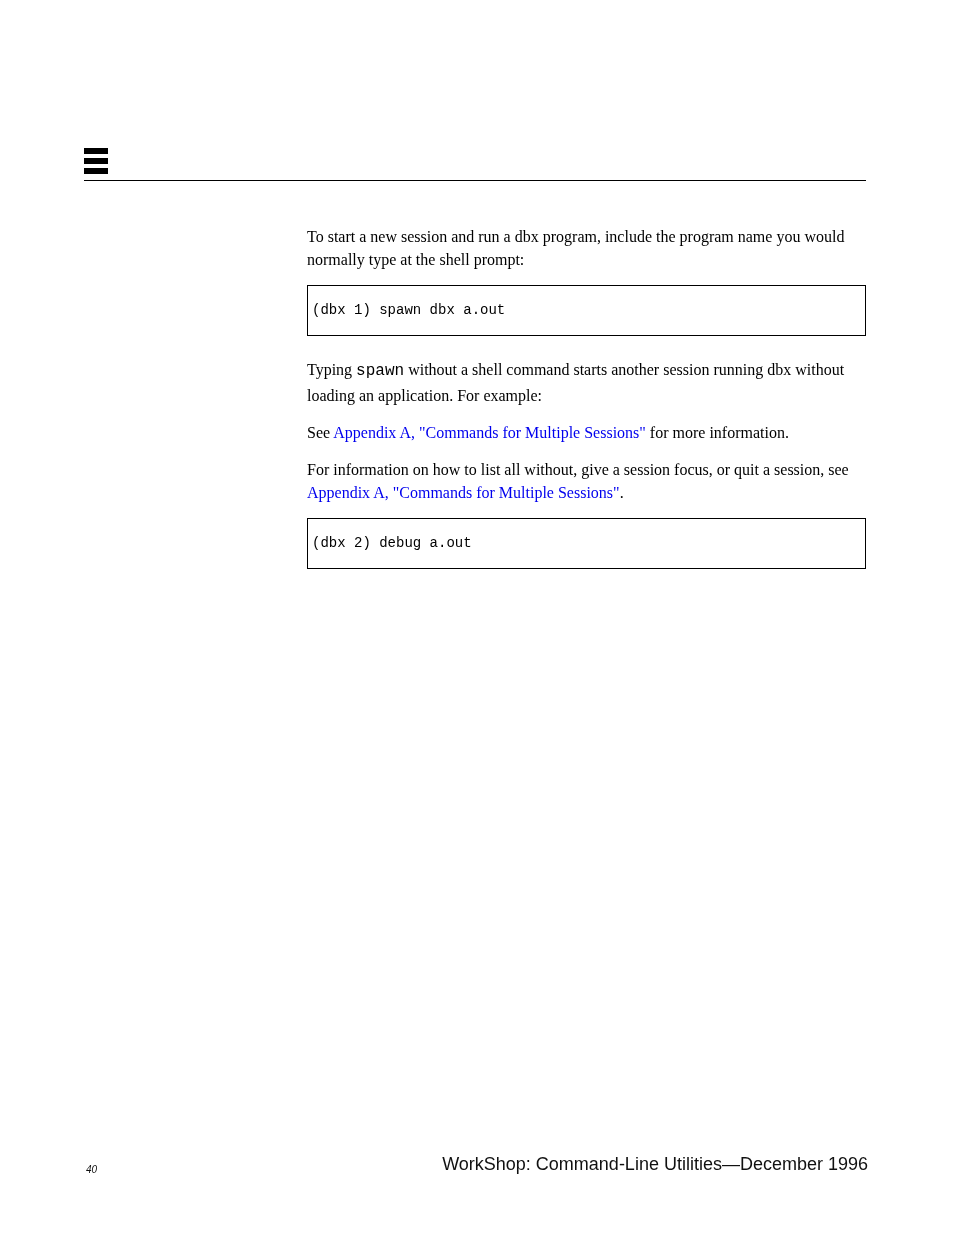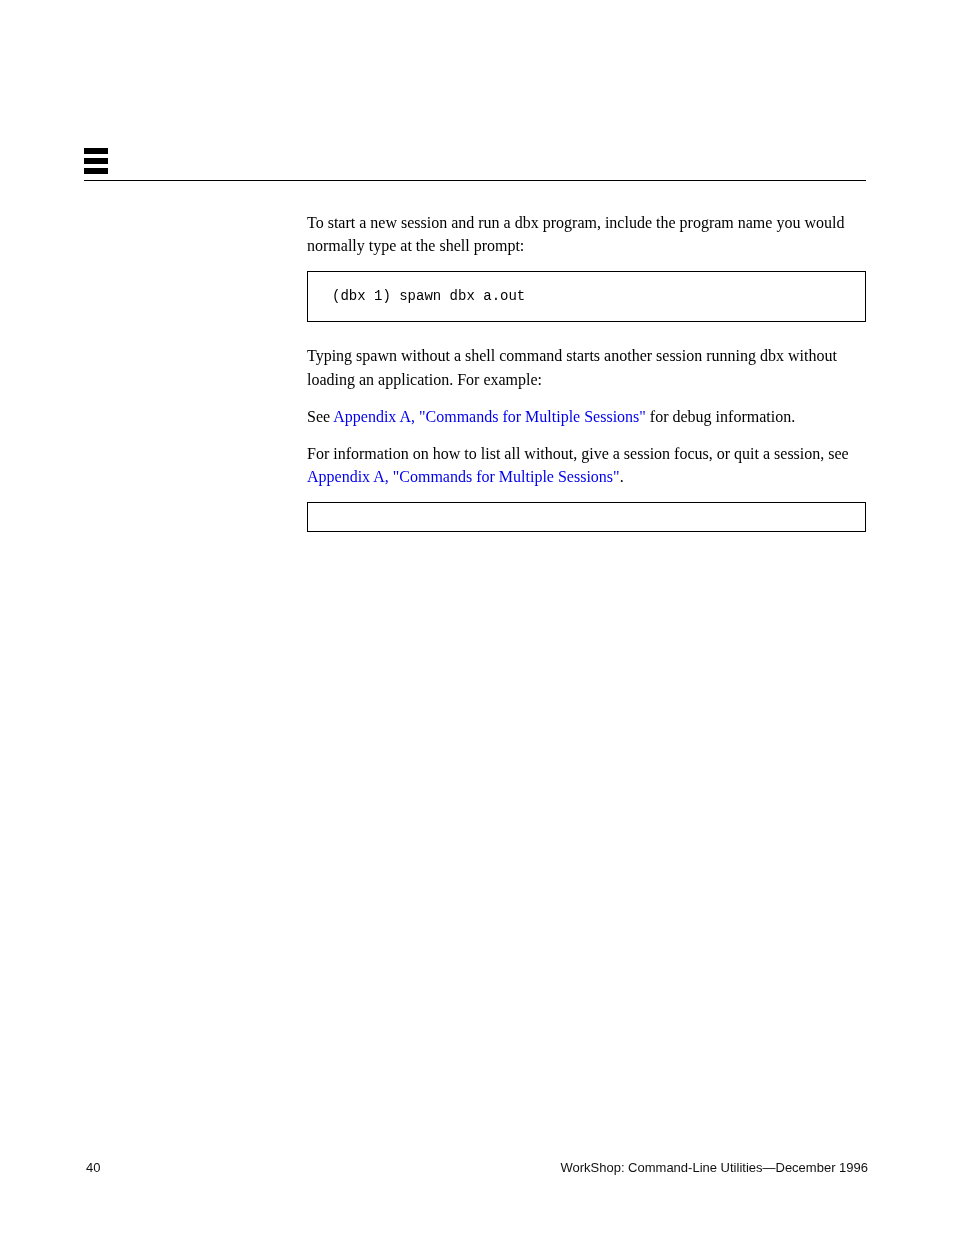--- a/index.html
+++ b/index.html
@@ -29,54 +29,55 @@
     position: absolute;
     left: 84px;
     top: 180px;
     width: 782px;
     height: 0;
     border-top: 1px solid #000;
   }
   .content {
     position: absolute;
     left: 307px;
-    top: 211px;
+    top: 225px;
     width: 559px;
     font-size: 16px;
     line-height: 1.45;
   }
   .content p {
     margin: 0 0 14px 0;
   }
   .codebox {
     border: 1px solid #000;
     background: #fff;
-    padding: 14px 24px;
+    padding: 14px 4px;
     font-family: "Courier New", Courier, monospace;
     font-size: 14px;
     line-height: 1.5;
     margin: 6px 0 22px 0;
   }
   a.xref {
     color: #0000EE;
     text-decoration: none;
   }
   .footer-left {
     position: absolute;
     left: 86px;
     bottom: 60px;
-    font-size: 13px;
+    font-size: 10px;
     color: #111;
     font-family: Arial, Helvetica, sans-serif;
+    font-style: italic;
   }
   .footer-right {
     position: absolute;
     right: 86px;
     bottom: 60px;
-    font-size: 13px;
+    font-size: 18px;
     color: #111;
     font-family: Arial, Helvetica, sans-serif;
   }
 </style>
 </head>
 <body>
 
 <div class="page">
 
   <div class="topbar">
@@ -96,33 +97,34 @@
 
     <p>
       <span>To start a new session and run a dbx program, include the program name you would normally type at the shell prompt:</span>
     </p>
 
     <div class="codebox">
       <span>(dbx 1) spawn dbx a.out</span>
     </div>
 
     <p>
-      <span>Typing </span><code style="font-family:Liberation Serif, serif;">spawn</code><span> without a shell command starts another session running dbx without loading an application. For example:</span>
+      <span>Typing </span><code style="font-family:Liberation Mono, monospace;">spawn</code><span> without a shell command starts another session running dbx without loading an application. For example:</span>
     </p>
 
 
     <p>
-      <span>See </span><a href="#" class="xref"><span>Appendix A, "Commands for Multiple Sessions"</span></a><span> for debug information.</span>
+      <span>See </span><a href="#" class="xref"><span>Appendix A, "Commands for Multiple Sessions"</span></a><span> for more information.</span>
     </p>
 
     <p>
       <span>For information on how to list all without, give a session focus, or quit a session, see </span><a href="#" class="xref"><span>Appendix A, "Commands for Multiple Sessions"</span></a><span>.</span>
     </p>
 
     <div class="codebox">
+      <div>(dbx 2) debug a.out</div>
     </div>
 
   </div>
 
   <div class="footer-left">40</div>
   <div class="footer-right">WorkShop: Command-Line Utilities—December 1996</div>
 
 </div>
 
 </body></html>

